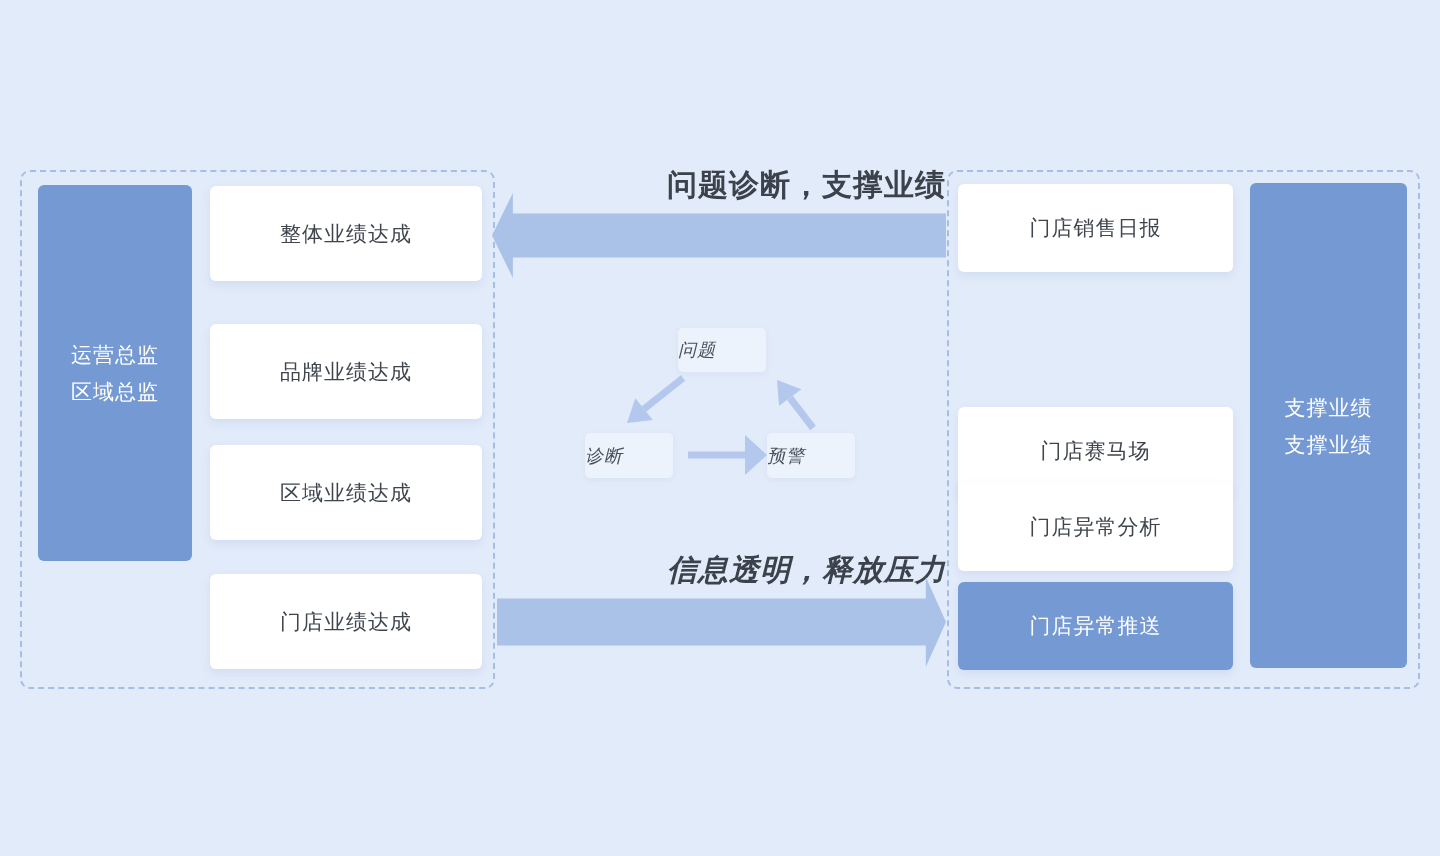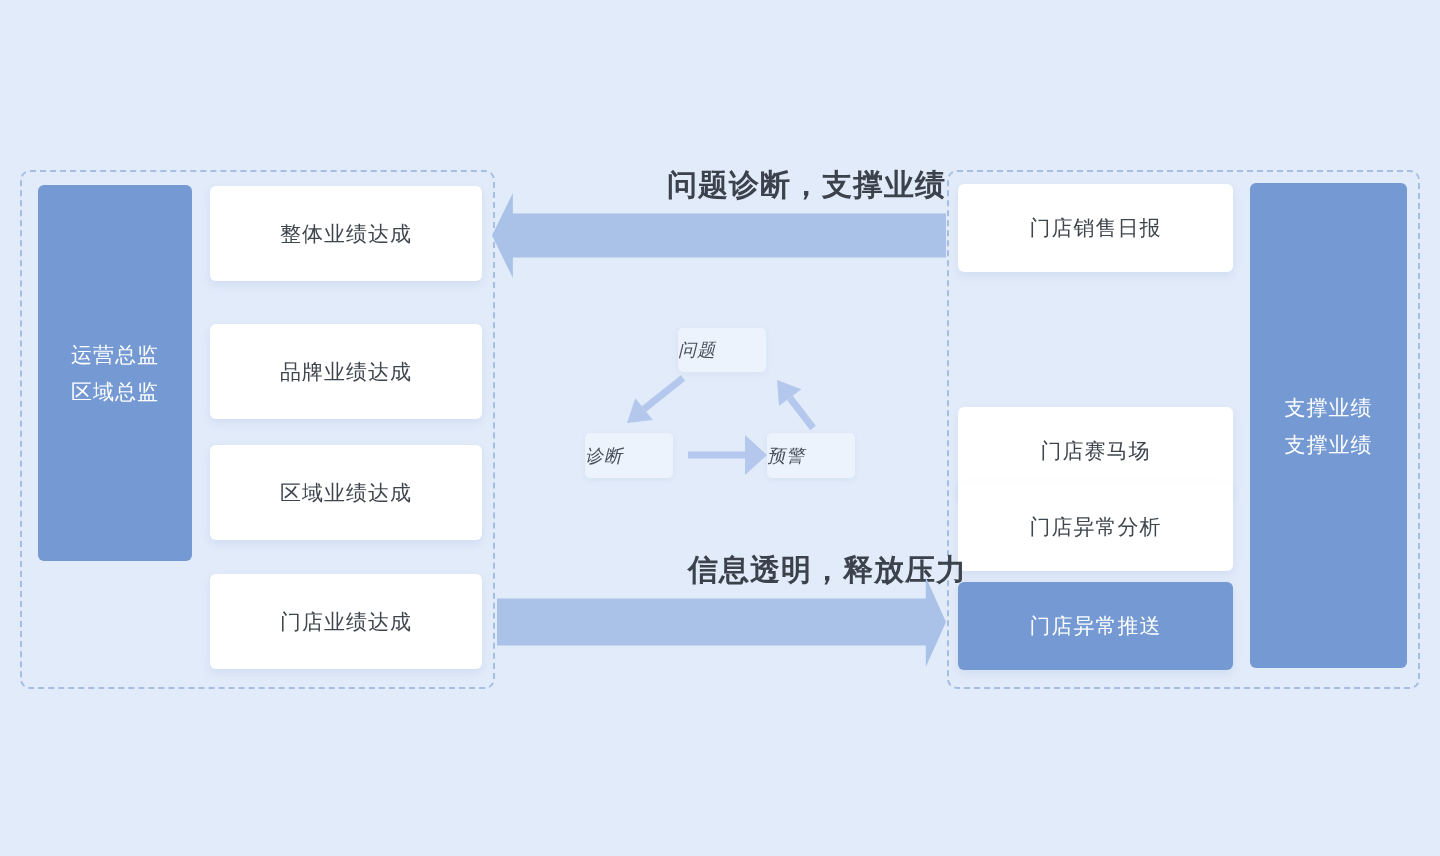--- a/index.html
+++ b/index.html
@@ -35,21 +35,21 @@
   .card.lg{left:210px;width:272px;height:95px;}
   .card.l0{top:186px;} .card.l1{top:324px;} .card.l2{top:445px;} .card.l3{top:574px;}
   .card.rg{left:958px;width:275px;height:88px;}
   .card.r0{top:184px;} .card.r1{top:284px;} .card.r2{top:383px;margin-top:24px;} .card.r3{top:483px;} .card.r4{top:582px;}
   .card.highlight{background:var(--accent-blue);color:var(--text-white);}
   .flow-label{
     position:absolute;width:449px;text-align:right;
     font-size:30px;font-weight:600;color:#3b424c;letter-spacing:1px;line-height:32px;
   }
   .flow-label.top{left:497px;top:169px;}
-  .flow-label.bottom{left:518px;top:554px;}
+  .flow-label.bottom{left:497px;top:554px;font-style:italic;}
   .flow-arrow{position:absolute;background:var(--arrow-blue);}
   .flow-arrow.top{
     left:492px;top:193px;width:454px;height:85px;
     clip-path:polygon(100% 24%, 4.6% 24%, 4.6% 0%, 0% 50%, 4.6% 100%, 4.6% 76%, 100% 76%);
   }
   .flow-arrow.bottom{
     left:497px;top:577px;width:449px;height:90px;
     clip-path:polygon(0% 24%, 95.5% 24%, 95.5% 0%, 100% 50%, 95.5% 100%, 95.5% 76%, 0% 76%);
   }
   .cycle-node{

